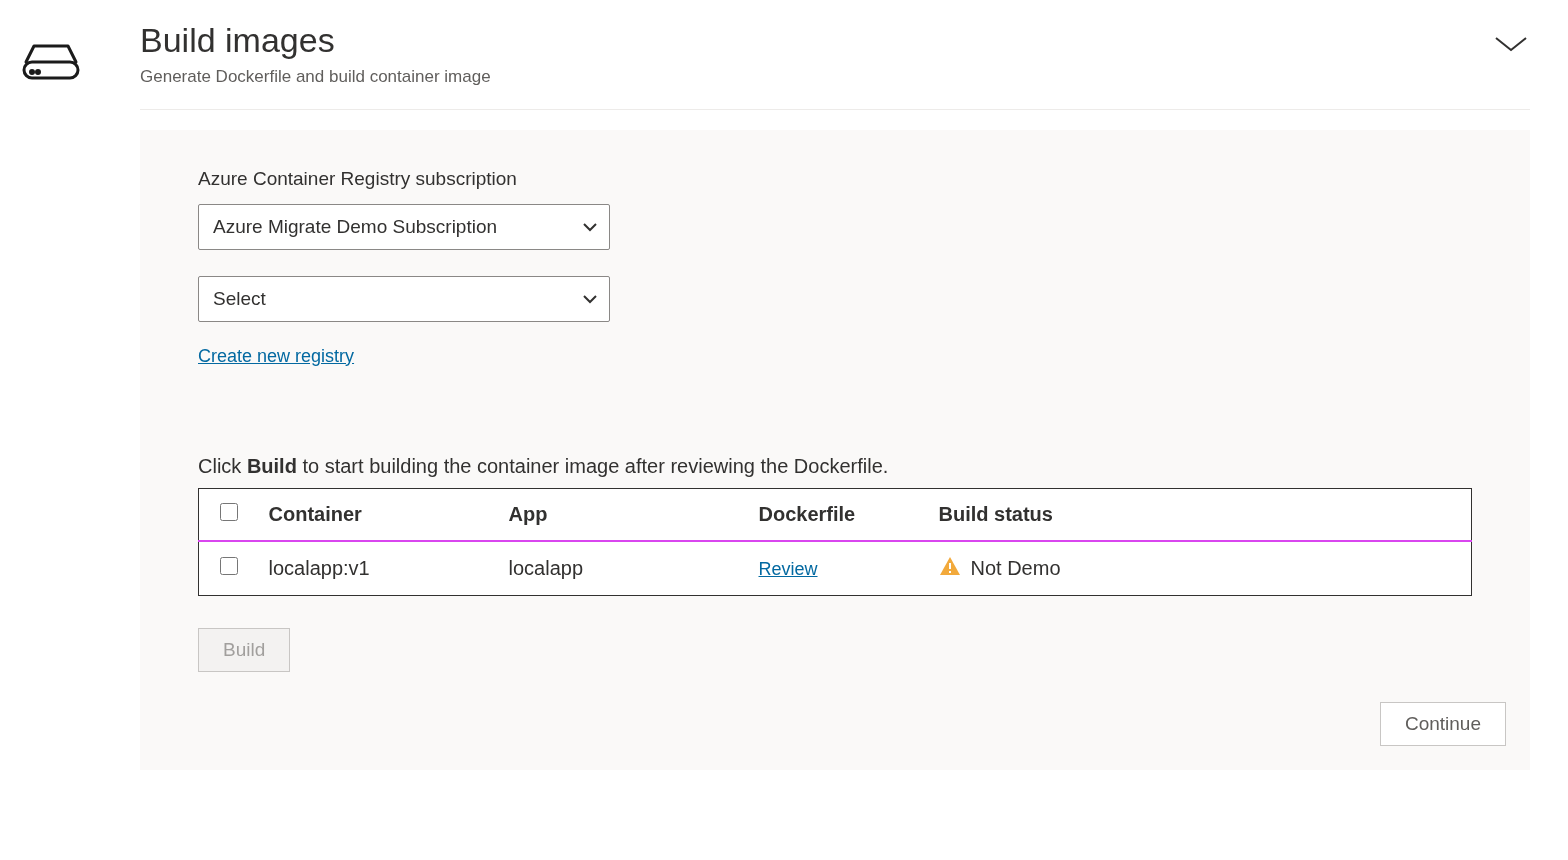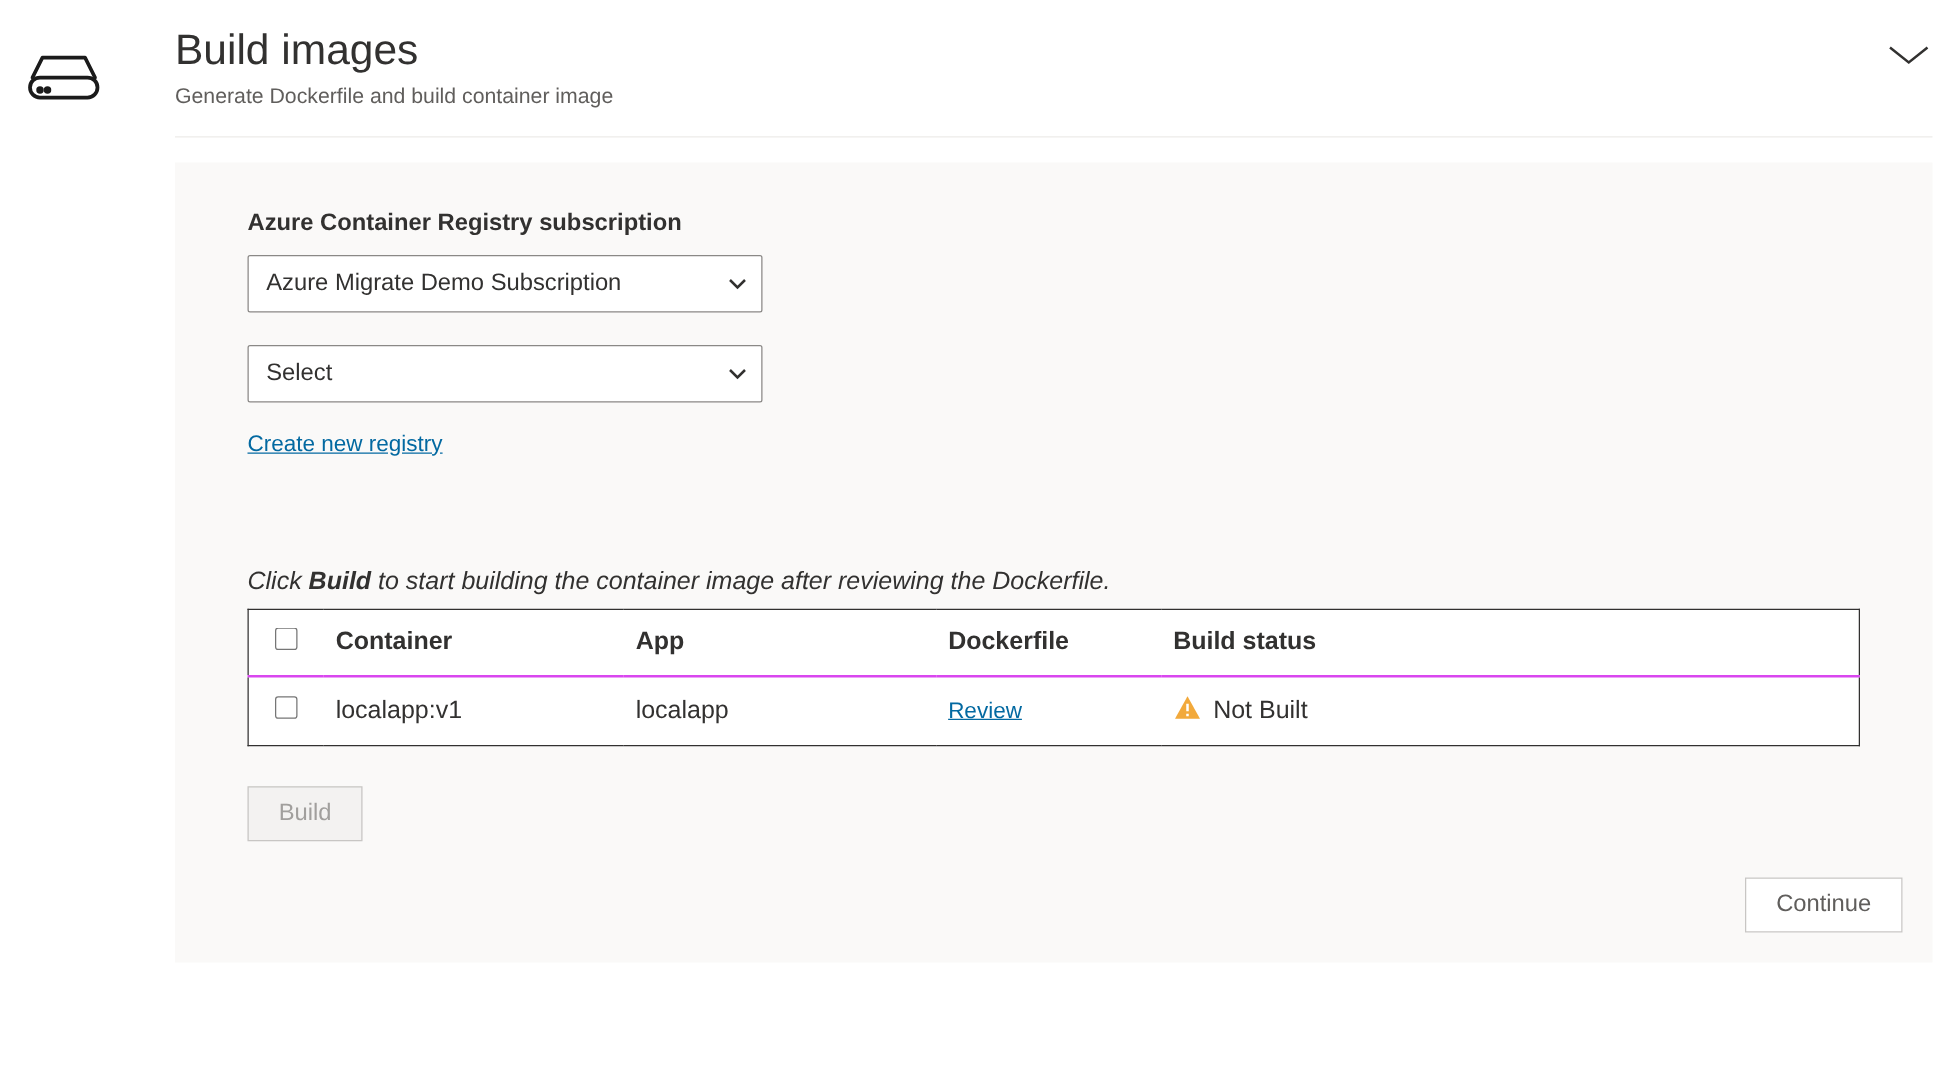--- a/index.html
+++ b/index.html
@@ -9,21 +9,21 @@
     }
     body {
       font-family: "Segoe UI", -apple-system, BlinkMacSystemFont, sans-serif;
       background: #ffffff;
       color: #323130;
       width: 1568px;
       height: 860px;
     }
     .page {
       display: flex;
-      padding: 20px 22px 20px 20px;
+      padding: 20px 38px 20px 20px;
     }
     .icon-col {
       width: 120px;
       flex-shrink: 0;
       padding-top: 20px;
     }
     .storage-icon {
       width: 62px;
       height: 40px;
     }
@@ -57,21 +57,21 @@
     }
     .panel {
       background: #faf9f8;
       margin-top: 20px;
       padding: 38px 58px 40px 58px;
       position: relative;
       min-height: 640px;
     }
     .field-label {
       font-size: 19px;
-      font-weight: 700;
+      font-weight: 400;
       color: #323130;
       margin-bottom: 14px;
       display: block;
     }
     .select-wrap {
       position: relative;
       width: 412px;
       margin-bottom: 26px;
     }
     .select {
@@ -106,21 +106,20 @@
     }
     .link-secondary {
       margin-top: -18px;
       margin-bottom: 40px;
     }
     .instruction {
       font-size: 20px;
       color: #323130;
       margin-top: 48px;
       margin-bottom: 10px;
-      font-style: italic;
     }
     .instruction .b {
       font-weight: 700;
     }
     .instruction .preword {
       font-weight: 400;
     }
     table {
       width: 100%;
       border-collapse: collapse;
@@ -263,21 +262,21 @@
             </td>
             <td>
               <div class="status-cell">
                 <span>
                   <svg class="warn-icon" viewBox="0 0 22 20">
                     <path d="M11 1 L21 19 L1 19 Z" fill="#f2a93b"></path>
                     <rect x="10" y="7" width="2" height="6" fill="#ffffff"></rect>
                     <rect x="10" y="15" width="2" height="2" fill="#ffffff"></rect>
                   </svg>
                 </span>
-                <span>Not Built</span>
+                <span>Not Demo</span>
               </div>
             </td>
           </tr>
         </tbody>
       </table>
 
       <button class="btn btn-build">Build</button>
       <button class="btn btn-continue">Continue</button>
     </div>
   </div>

